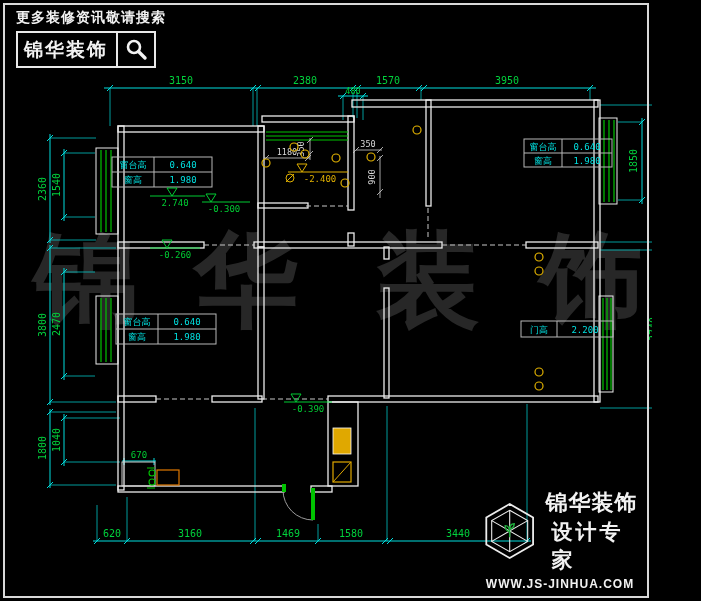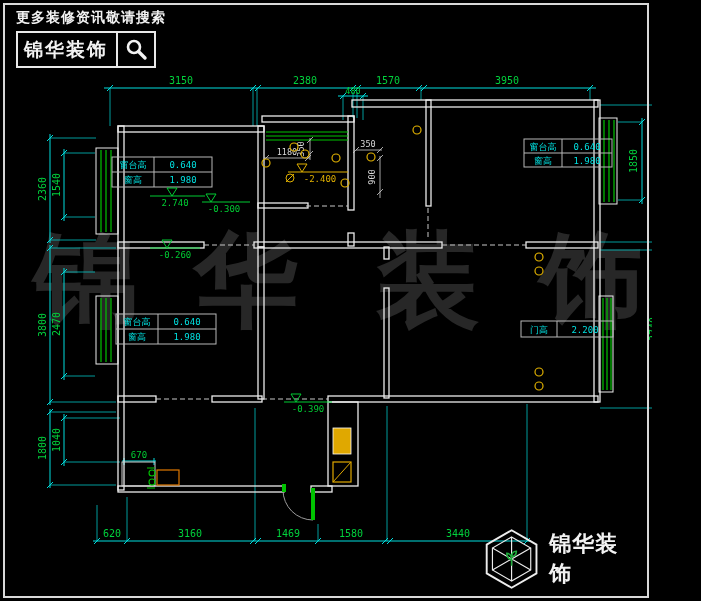--- a/index.html
+++ b/index.html
@@ -280,16 +280,18 @@
           <polygon points="33,3 59,18 59,48 33,63 7,48 7,18"></polygon>
           <polygon points="33,10 53,21.5 53,44.5 33,56 13,44.5 13,21.5" stroke-width="1.2"></polygon>
           <path d="M33,10 L33,33 L53,44.5 M33,33 L13,44.5 M13,21.5 L33,33 L53,21.5 M33,56 L33,33" stroke-width="1.2"></path>
         </g>
         <g stroke="#1fae3c" stroke-width="1.6" fill="none">
           <path d="M33,40 V28 M33,34 c-4,-1 -5,-5 -5,-7 c3,0 5,3 5,7 M33,31 c4,-1 5,-4 5,-6 c-3,0 -5,2 -5,6"></path>
         </g>
       </svg>
       <div class="names">
         <div class="b1">锦华装饰</div>
+        <div class="b2">设计专家</div>
       </div>
     </div>
+    <div class="site">WWW.JS-JINHUA.COM</div>
   </div>
 </div>
 
 </body></html>

